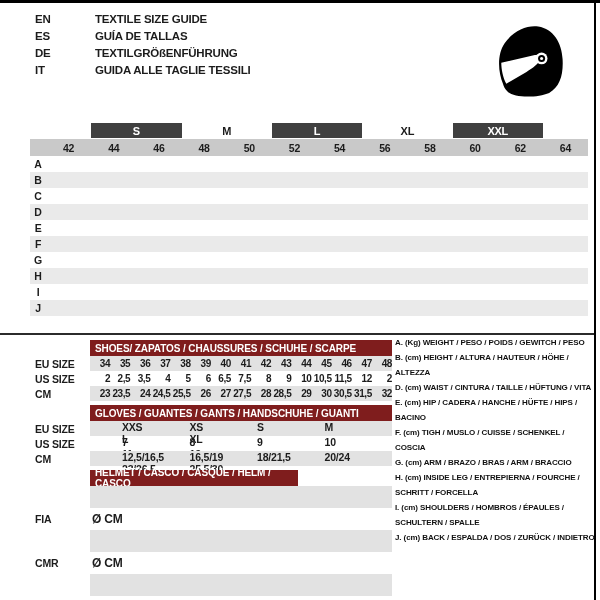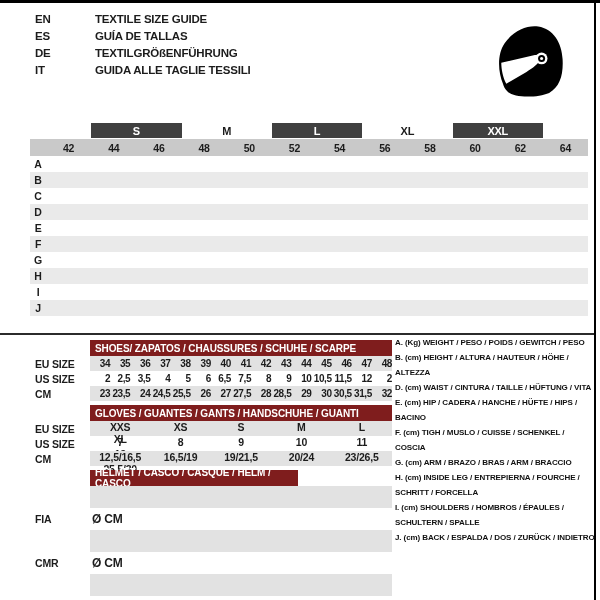--- a/index.html
+++ b/index.html
@@ -38,21 +38,21 @@
   .helmets{top:470px;}
   .hdr{display:flex;height:16px;}
   .bar{width:302px;height:16px;background:#7f1d1d;color:#fff;display:flex;align-items:center;padding-left:5px;box-sizing:border-box;font-size:10px;letter-spacing:-0.1px;}
   .bar.narrow{width:208px;}
   .srow{display:flex;height:15px;}
   .hrow{display:flex;height:22px;}
   .lzone{width:60px;padding-left:5px;box-sizing:border-box;display:flex;align-items:center;}
   .band{width:302px;height:100%;box-sizing:border-box;}
   .band.gray{background:#e2e2e2;}
   .grid15{display:grid;grid-template-columns:repeat(15,1fr);align-items:center;text-align:right;font-size:10px;letter-spacing:-0.4px;}
-  .grid6{display:grid;grid-template-columns:repeat(5,1fr);align-items:center;text-align:center;font-size:10.5px;}
+  .grid6{display:grid;grid-template-columns:repeat(4,1fr);align-items:center;text-align:left;font-size:10.5px;padding-left:32px;}
   .hgrid{display:grid;grid-template-columns:46px repeat(6,1fr);align-items:center;text-align:left;font-size:12px;}
   .hcell{padding-left:2px;}
 
   
   .legend{position:absolute;left:395px;top:335px;width:200px;font-size:8px;font-weight:bold;line-height:15px;letter-spacing:-0.1px;color:#111;}
 </style>
 </head>
 <body>
 
 <div class="canvas">
@@ -392,21 +392,21 @@
           <span>11</span>
           <span>12</span>
         </div>
     </div>
     <div class="srow">
       <div class="lzone">CM</div>
       <div class="band gray grid6">
 
       <span>12,5/16,5</span>
           <span>16,5/19</span>
-          <span>19/21,5</span>
+          <span>18/21,5</span>
           <span>20/24</span>
           <span>23/26,5</span>
           <span>25,5/30</span>
         </div>
     </div>
   </div>
 
   <div class="sub helmets">
     <div class="hdr">
       <div class="lzone"></div>

